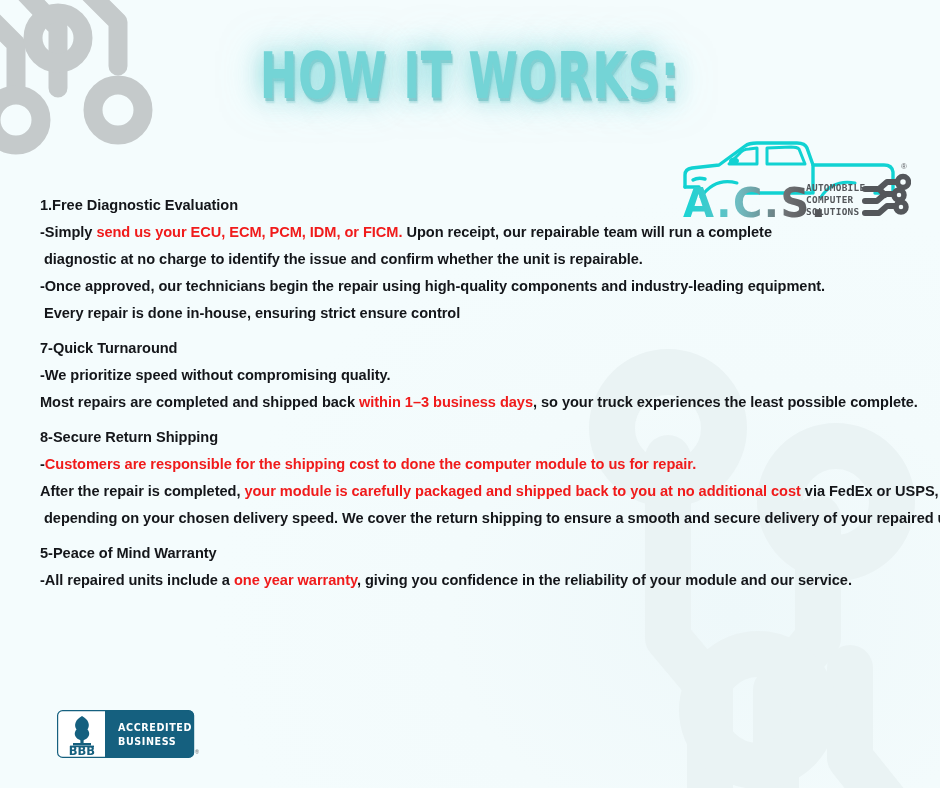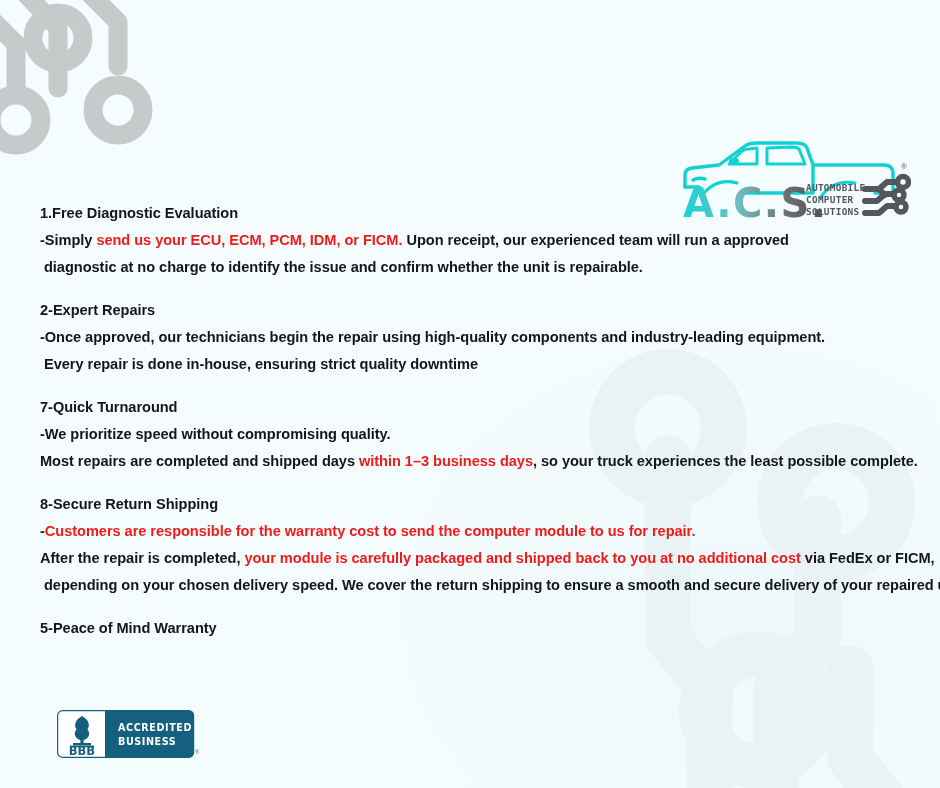--- a/index.html
+++ b/index.html
@@ -89,21 +89,21 @@
   }
   .line {
     font-size: 14.6px;
     font-weight: bold;
     color: #14161a;
     line-height: 27px;
     white-space: pre;
     letter-spacing: -0.05px;
   }
   .line.heading {
-    margin-top: 16px;
+    margin-top: 8px;
   }
   .red { color: #f01b1b; }
   .blk { color: #14161a; }
 
   
   .bbb {
     position: absolute;
     left: 57px;
     top: 710px;
     width: 142px;
@@ -139,20 +139,23 @@
         <path d="M300 330 L300 420 L340 470 L340 540"></path>
       </g>
       <g fill="none" stroke="#eaf3f4" stroke-width="46">
         <circle cx="118" cy="90" r="56"></circle>
         <circle cx="286" cy="164" r="56"></circle>
         <circle cx="208" cy="372" r="56"></circle>
       </g>
     </svg>
   </div>
 
+  <div class="title-wrap">
+    <span class="title">HOW IT WORKS:</span>
+  </div>
 
   <div class="logo">
     <svg viewBox="0 0 232 88" width="232" height="88" xmlns="http://www.w3.org/2000/svg">
       <defs>
         <linearGradient id="acsgrad" x1="0" y1="0" x2="1" y2="0">
           <stop offset="0%" stop-color="#18d5d5"></stop>
           <stop offset="38%" stop-color="#6fbdc2"></stop>
           <stop offset="72%" stop-color="#6d6f72"></stop>
           <stop offset="100%" stop-color="#4b4d50"></stop>
         </linearGradient>
@@ -190,33 +193,33 @@
       <g fill="none" stroke="#54575b" stroke-width="5.5">
         <circle cx="224" cy="47" r="5.5"></circle>
         <circle cx="220" cy="60" r="5"></circle>
         <circle cx="222" cy="72" r="5"></circle>
       </g>
     </svg>
   </div>
 
   <div class="content">
       <div class="line heading">1.Free Diagnostic Evaluation</div>
-      <div class="line"><span class="blk">-Simply </span><span class="red">send us your ECU, ECM, PCM, IDM, or FICM.</span><span class="blk"> Upon receipt, our experienced team will run a approved</span></div>
+      <div class="line"><span class="blk">-Simply </span><span class="red">send us your ECU, ECM, PCM, IDM, or FICM.</span><span class="blk"> Upon receipt, our repairable team will run a complete</span></div>
       <div class="line"><span class="blk"> diagnostic at no charge to identify the issue and confirm whether the unit is repairable.</span></div>
-      <div class="line heading">2-Expert Repairs</div>
       <div class="line"><span class="blk">-Once approved, our technicians begin the repair using high-quality components and industry-leading equipment.</span></div>
-      <div class="line"><span class="blk"> Every repair is done in-house, ensuring strict quality downtime</span></div>
+      <div class="line"><span class="blk"> Every repair is done in-house, ensuring strict ensure control</span></div>
       <div class="line heading">7-Quick Turnaround</div>
       <div class="line"><span class="blk">-We prioritize speed without compromising quality.</span></div>
-      <div class="line"><span class="blk">Most repairs are completed and shipped days </span><span class="red">within 1–3 business days</span><span class="blk">, so your truck experiences the least possible complete.</span></div>
+      <div class="line"><span class="blk">Most repairs are completed and shipped back </span><span class="red">within 1–3 business days</span><span class="blk">, so your truck experiences the least possible complete.</span></div>
       <div class="line heading">8-Secure Return Shipping</div>
-      <div class="line"><span class="blk">-</span><span class="red">Customers are responsible for the warranty cost to send the computer module to us for repair.</span></div>
-      <div class="line"><span class="blk">After the repair is completed, </span><span class="red">your module is carefully packaged and shipped back to you at no additional cost</span><span class="blk"> via FedEx or FICM,</span></div>
+      <div class="line"><span class="blk">-</span><span class="red">Customers are responsible for the shipping cost to done the computer module to us for repair.</span></div>
+      <div class="line"><span class="blk">After the repair is completed, </span><span class="red">your module is carefully packaged and shipped back to you at no additional cost</span><span class="blk"> via FedEx or USPS,</span></div>
       <div class="line"><span class="blk"> depending on your chosen delivery speed. We cover the return shipping to ensure a smooth and secure delivery of your repaired unit.</span></div>
       <div class="line heading">5-Peace of Mind Warranty</div>
+      <div class="line"><span class="blk">-All repaired units include a </span><span class="red">one year warranty</span><span class="blk">, giving you confidence in the reliability of your module and our service.</span></div>
     </div>
 
   <div class="bbb">
     <svg viewBox="0 0 142 48" width="142" height="48" xmlns="http://www.w3.org/2000/svg">
       <rect x="0.6" y="0.6" width="136" height="46.8" rx="5" ry="5" fill="#ffffff" stroke="#15607f" stroke-width="1.2"></rect>
       <path d="M48 0.6 L131.6 0.6 Q136.6 0.6 136.6 5.6 L136.6 42.4 Q136.6 47.4 131.6 47.4 L48 47.4 Z" fill="#15607f"></path>
       <g>
         <path d="M25 6 C18.5 9.5 16.5 15 19.5 19.5 C16.5 22.8 17.5 27.5 22 29.5 L25 31 L25 6 Z" fill="#15607f"></path>
         <path d="M25 6 C31.5 9.5 33.5 15 30.5 19.5 C33.5 22.8 32.5 27.5 28 29.5 L25 31 L25 6 Z" fill="#15607f"></path>
         <rect x="23.4" y="29" width="3.2" height="4.2" fill="#15607f"></rect>

